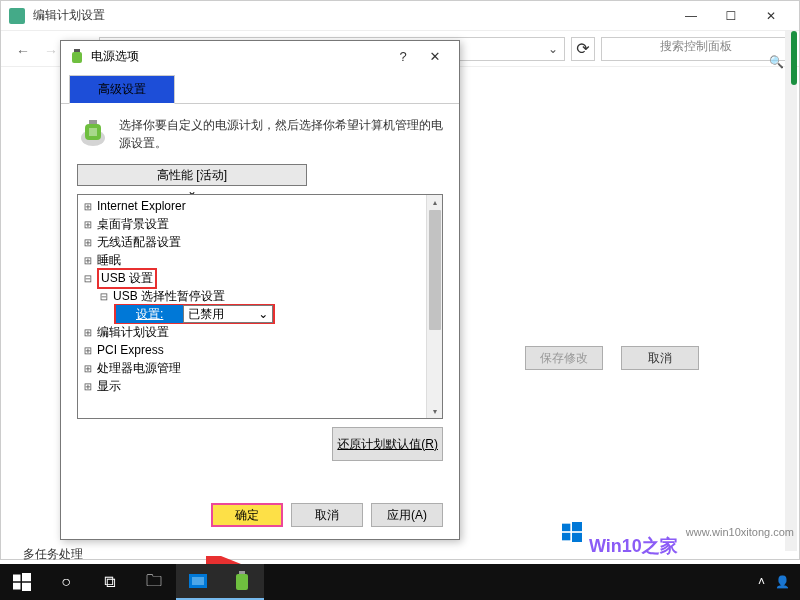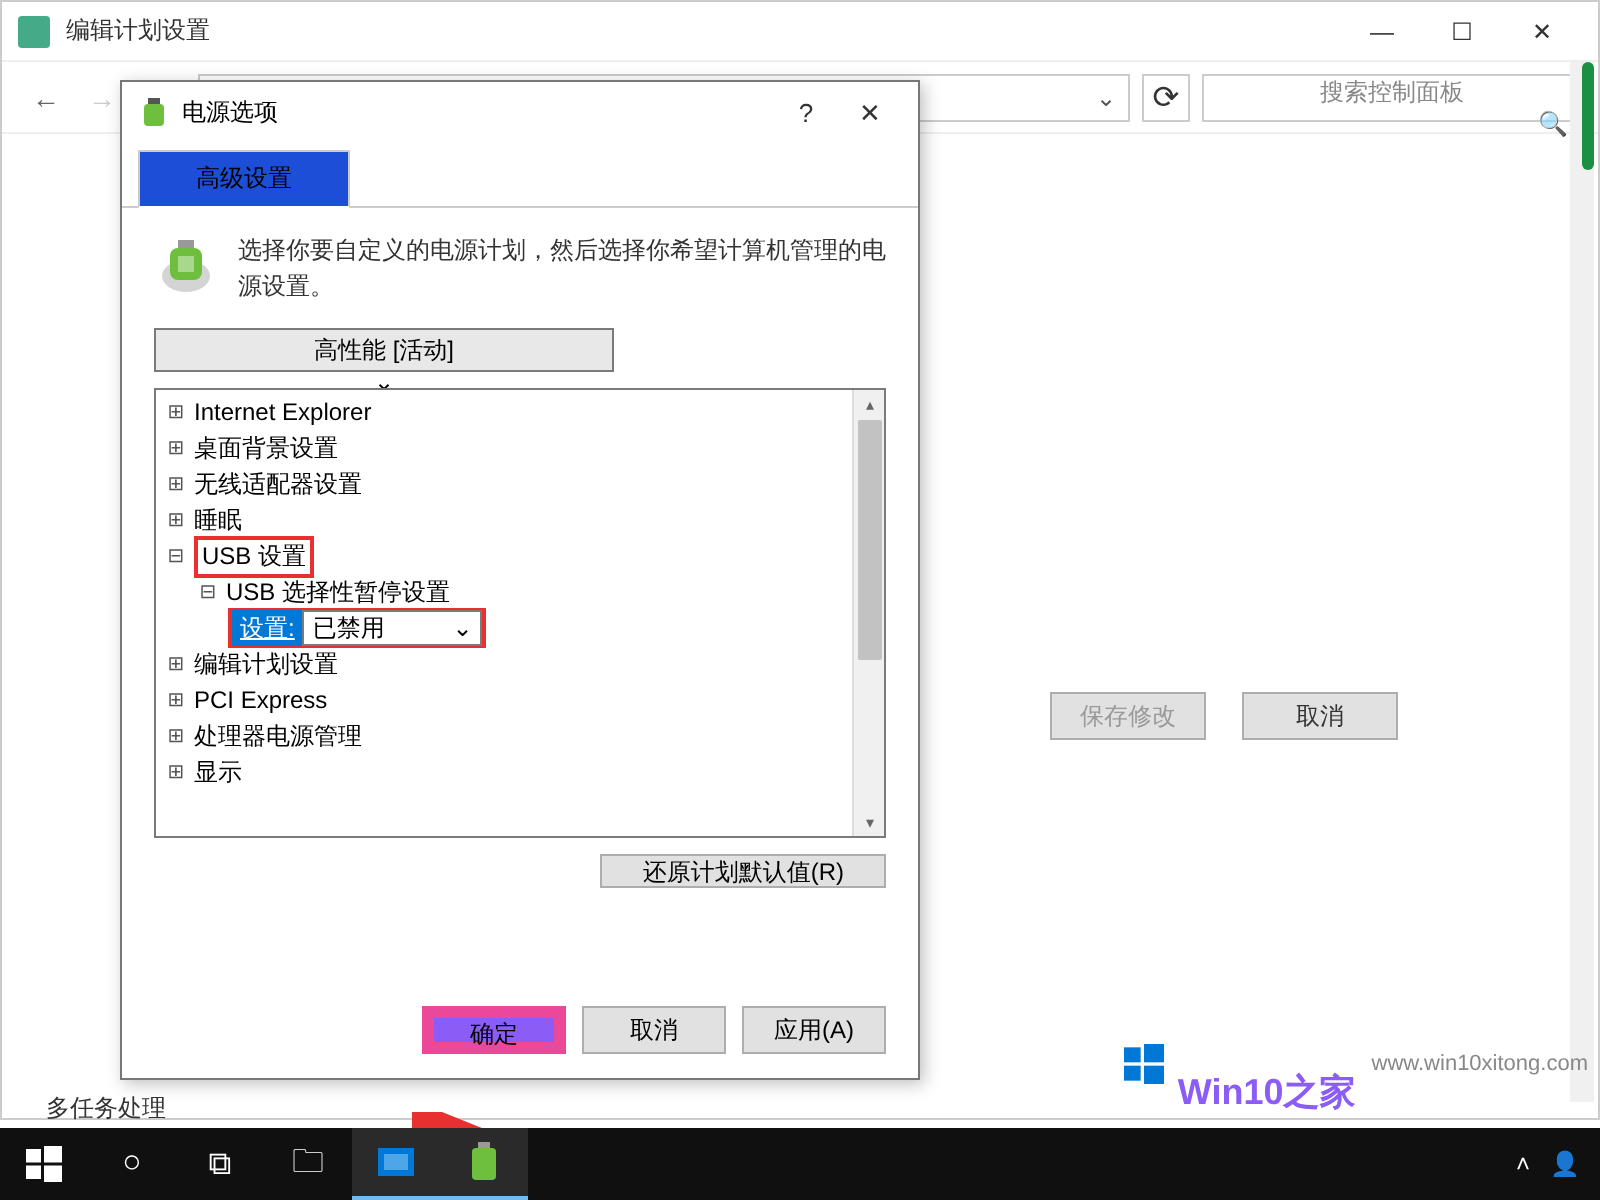--- a/index.html
+++ b/index.html
@@ -42,34 +42,34 @@
 .tree-box { width: 100%; height: 225px; border: 1px solid #7a7a7a; background: #fff; font-size: 12px; overflow: hidden; position: relative; }
 .tree-content { padding: 2px 4px; }
 .tree-item { display: flex; align-items: center; height: 18px; white-space: nowrap; }
 .tree-item .expander { width: 12px; text-align: center; color: #555; font-size: 10px; margin-right: 3px; }
 .tree-item .item-text { color: #000; }
 .indent-1 { padding-left: 16px; }
 .indent-2 { padding-left: 32px; }
 
 .highlight-red { border: 2px solid #e83030; padding: 0 2px; }
 .setting-row { display: inline-flex; align-items: center; border: 2px solid #e83030; background: #fff; height: 20px; }
-.setting-label { background: #0078d7; color: #fff; padding: 0 4px; font-size: 12px; height: 18px; display: flex; align-items: center; text-decoration: underline; }
+.setting-label { background: #0078d7; color: #fff; padding: 0 20px; font-size: 12px; height: 18px; display: flex; align-items: center; text-decoration: underline; }
 .setting-value { border: 1px solid #7a7a7a; height: 18px; display: flex; align-items: center; padding: 0 4px; min-width: 90px; justify-content: space-between; font-size: 12px; }
 
 .tree-scrollbar { position: absolute; right: 0; top: 0; width: 16px; height: 100%; background: #f0f0f0; border-left: 1px solid #ddd; }
 .tree-scrollbar .thumb { position: absolute; left: 2px; top: 15px; width: 12px; height: 120px; background: #c2c2c2; border-radius: 1px; }
 .tree-scrollbar .arrow-up { position: absolute; top: 0; left: 0; width: 16px; height: 14px; display: flex; align-items: center; justify-content: center; font-size: 8px; color: #666; }
 .tree-scrollbar .arrow-down { position: absolute; bottom: 0; left: 0; width: 16px; height: 14px; display: flex; align-items: center; justify-content: center; font-size: 8px; color: #666; }
 
 .restore-btn-row { display: flex; justify-content: flex-end; margin-top: 8px; }
-.restore-btn-row button { height: 17px; padding: 0 20px; font-size: 12px; background: #e1e1e1; border: 1px solid #adadad; }
+.restore-btn-row button { height: 34px; padding: 0 4px; font-size: 12px; background: #e1e1e1; border: 1px solid #adadad; text-decoration: underline; }
 
 .dialog-buttons { position: absolute; bottom: 12px; right: 16px; display: flex; gap: 8px; }
 .dialog-buttons button { width: 72px; height: 24px; font-size: 12px; background: #e1e1e1; border: 1px solid #adadad; }
-.dialog-buttons button.primary { background: #8b5cf6; border: 6px solid #ec4899; }
+.dialog-buttons button.primary { background: #fde047; border: 2px solid #ec4899; }
 
 .arrow-annotation { position: absolute; left: 110px; top: 515px; pointer-events: none; }
 
 
 .side-scroll { position: absolute; right: 2px; top: 30px; width: 12px; height: 520px; background: #f0f0f0; }
 .side-thumb { position: absolute; top: 0; right: 0; width: 6px; height: 54px; background: #1a9040; border-radius: 3px; }
 
 
 .watermark { position: absolute; right: 6px; bottom: 42px; display: flex; align-items: center; gap: 6px; font-size: 13px; color: #3398db; }
 .watermark .logo { width: 22px; height: 20px; }

